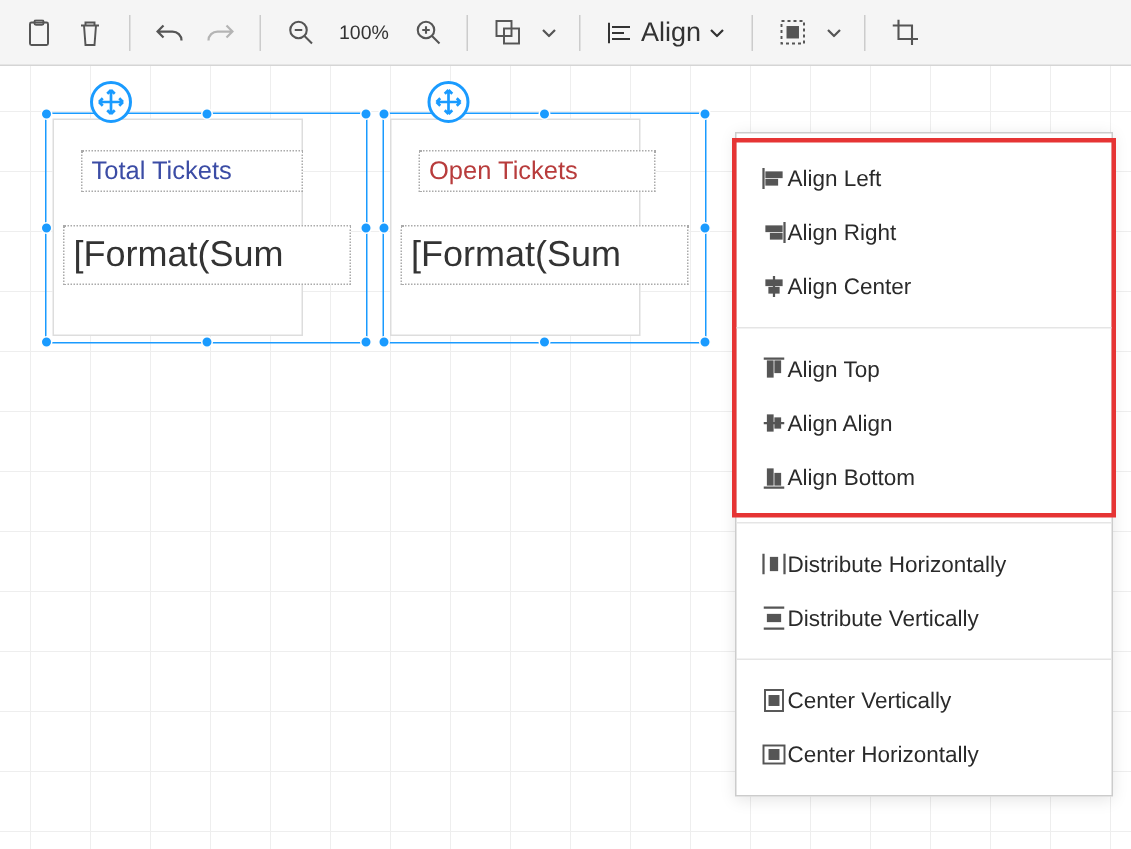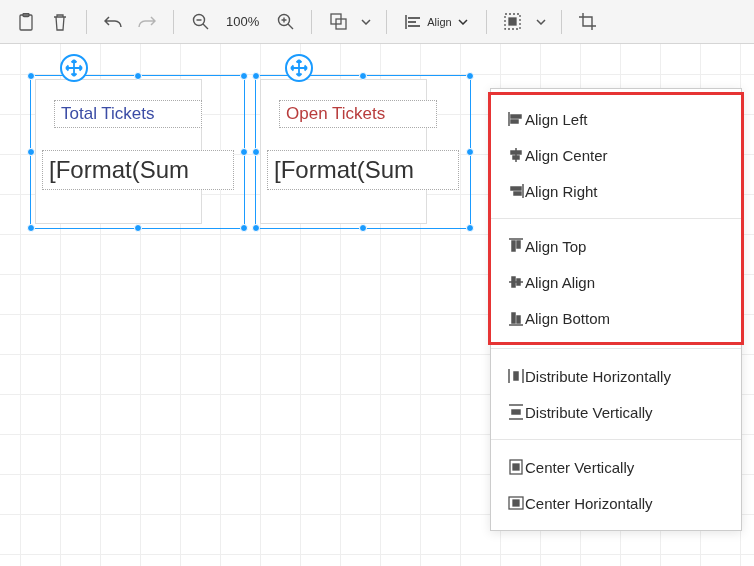--- a/index.html
+++ b/index.html
@@ -45,21 +45,21 @@
     }
     .align-btn {
       display: flex;
       align-items: center;
       gap: 6px;
       padding: 0 8px;
       height: 32px;
       cursor: pointer;
       border-radius: 3px;
       color: #333;
-      font-size: 11px;
+      font-size: 18px;
     }
     .canvas-area {
       position: relative;
       width: 100%;
       height: calc(100% - 44px);
       background: #fff;
       background-image:
         linear-gradient(#eee 1px, transparent 1px),
         linear-gradient(90deg, #eee 1px, transparent 1px);
       background-size: 40px 40px;
@@ -321,36 +321,36 @@
                 <path d="M1 0v14"></path>
                 <rect x="3" y="3" width="10" height="3" fill="currentColor"></rect>
                 <rect x="3" y="8" width="7" height="3" fill="currentColor"></rect>
               </svg>
             </span>
           <span>Align Left</span>
         </div>
         <div class="dd-item">
           <span class="dd-icon">
               <svg width="16" height="14" viewBox="0 0 16 14" fill="none" stroke="currentColor" stroke-width="1.5">
+                <path d="M15 0v14"></path>
+                <rect x="3" y="3" width="10" height="3" fill="currentColor"></rect>
+                <rect x="6" y="8" width="7" height="3" fill="currentColor"></rect>
+              </svg>
+            </span>
+          <span>Align Right</span>
+        </div>
+        <div class="dd-item">
+          <span class="dd-icon">
+              <svg width="16" height="14" viewBox="0 0 16 14" fill="none" stroke="currentColor" stroke-width="1.5">
                 <path d="M8 0v14"></path>
                 <rect x="3" y="3" width="10" height="3" fill="currentColor"></rect>
                 <rect x="5" y="8" width="6" height="3" fill="currentColor"></rect>
               </svg>
             </span>
           <span>Align Center</span>
-        </div>
-        <div class="dd-item">
-          <span class="dd-icon">
-              <svg width="16" height="14" viewBox="0 0 16 14" fill="none" stroke="currentColor" stroke-width="1.5">
-                <path d="M15 0v14"></path>
-                <rect x="3" y="3" width="10" height="3" fill="currentColor"></rect>
-                <rect x="6" y="8" width="7" height="3" fill="currentColor"></rect>
-              </svg>
-            </span>
-          <span>Align Right</span>
         </div>
       </div>
       <div class="dd-sep"></div>
       <div class="dd-group">
         <div class="dd-item">
           <span class="dd-icon">
               <svg width="14" height="16" viewBox="0 0 14 16" fill="none" stroke="currentColor" stroke-width="1.5">
                 <path d="M0 1h14"></path>
                 <rect x="3" y="3" width="3" height="10" fill="currentColor"></rect>
                 <rect x="8" y="3" width="3" height="7" fill="currentColor"></rect>

